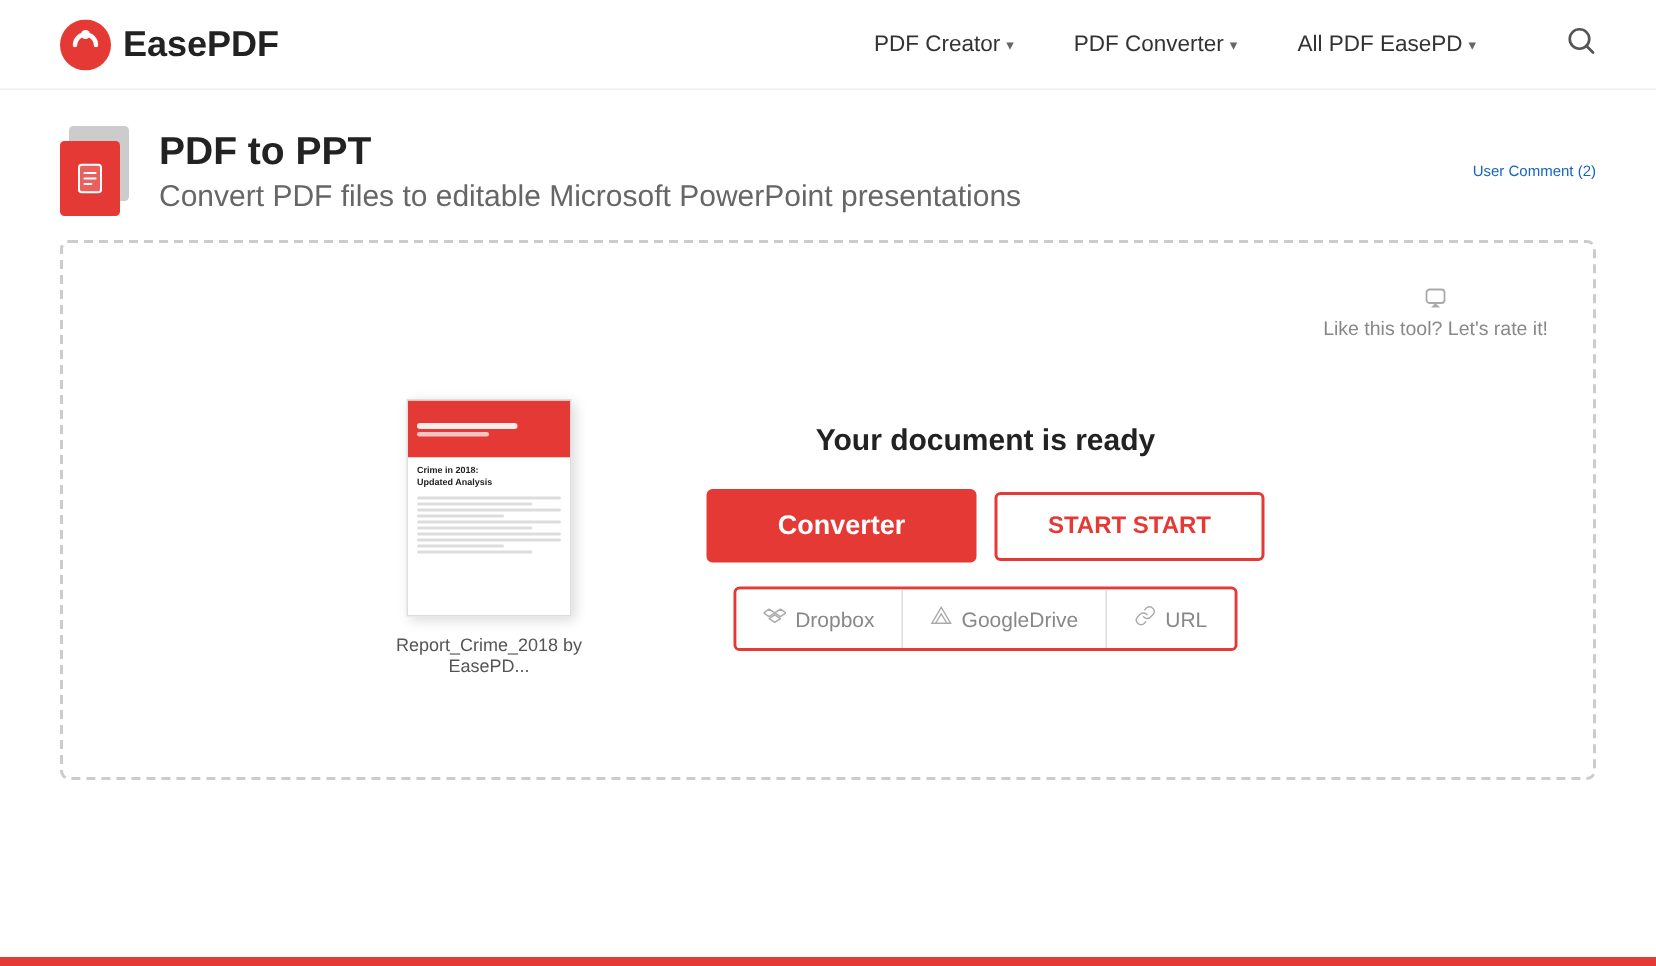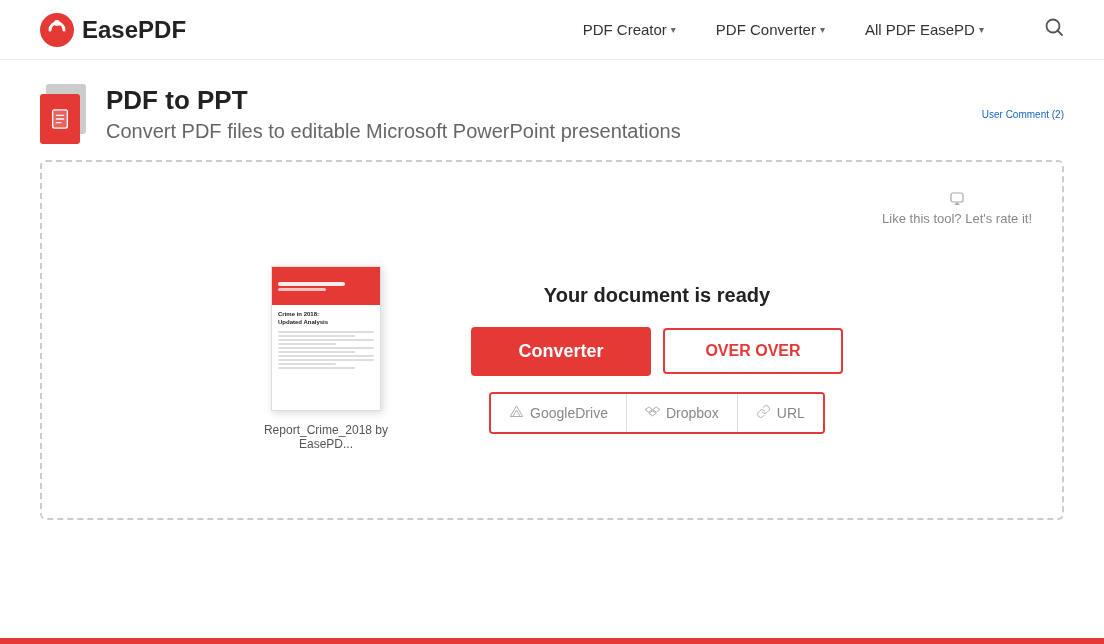--- a/index.html
+++ b/index.html
@@ -372,45 +372,45 @@
           <div class="doc-thumb-line medium"></div>
         </div>
       </div>
       <span class="doc-name">Report_Crime_2018 by EasePD...</span>
     </div>
 
     <div class="doc-actions">
       <div class="ready-title">Your document is ready</div>
       <div class="action-buttons">
         <button class="btn-download">Converter</button>
-        <button class="btn-startover">OVER OVER</button>
+        <button class="btn-startover">START START</button>
       </div>
       <div class="cloud-options">
-        <button class="cloud-option">
-          <span class="cloud-icon">
-            <svg width="15" height="15" viewBox="0 0 24 24" fill="none">
-              <path d="M12 3L22 20H2L12 3Z" fill="none" stroke="#aaa" stroke-width="1.5"></path>
-              <path d="M6 20L12 10L18 20" fill="none" stroke="#aaa" stroke-width="1.5"></path>
-            </svg>
-          </span>
-          <span>GoogleDrive</span>
-        </button>
         <button class="cloud-option">
           <span class="cloud-icon">
             <svg width="15" height="15" viewBox="0 0 24 24" fill="none">
               <path d="M6 3L12 7L6 11L0 7Z" transform="translate(0,2)" fill="none" stroke="#aaa" stroke-width="1.5" stroke-linejoin="round"></path>
               <path d="M18 3L12 7L18 11L24 7Z" transform="translate(0,2)" fill="none" stroke="#aaa" stroke-width="1.5" stroke-linejoin="round"></path>
               <path d="M6 13L12 9L18 13L12 17Z" transform="translate(0,2)" fill="none" stroke="#aaa" stroke-width="1.5" stroke-linejoin="round"></path>
             </svg>
           </span>
           <span>Dropbox</span>
         </button>
         <button class="cloud-option">
           <span class="cloud-icon">
             <svg width="15" height="15" viewBox="0 0 24 24" fill="none">
+              <path d="M12 3L22 20H2L12 3Z" fill="none" stroke="#aaa" stroke-width="1.5"></path>
+              <path d="M6 20L12 10L18 20" fill="none" stroke="#aaa" stroke-width="1.5"></path>
+            </svg>
+          </span>
+          <span>GoogleDrive</span>
+        </button>
+        <button class="cloud-option">
+          <span class="cloud-icon">
+            <svg width="15" height="15" viewBox="0 0 24 24" fill="none">
               <path d="M10 13a5 5 0 007.5.5l3-3a5 5 0 00-7-7l-2 2" stroke="#aaa" stroke-width="1.5" stroke-linecap="round"></path>
               <path d="M14 11a5 5 0 00-7.5-.5l-3 3a5 5 0 007 7l2-2" stroke="#aaa" stroke-width="1.5" stroke-linecap="round"></path>
             </svg>
           </span>
           <span>URL</span>
         </button>
       </div>
     </div>
   </div>
 </main>

